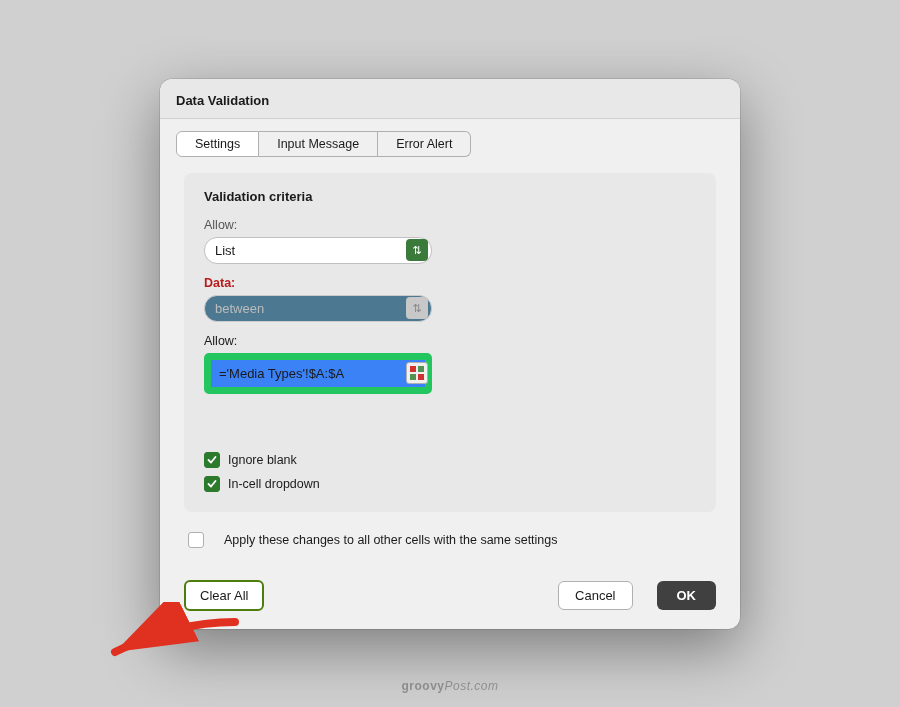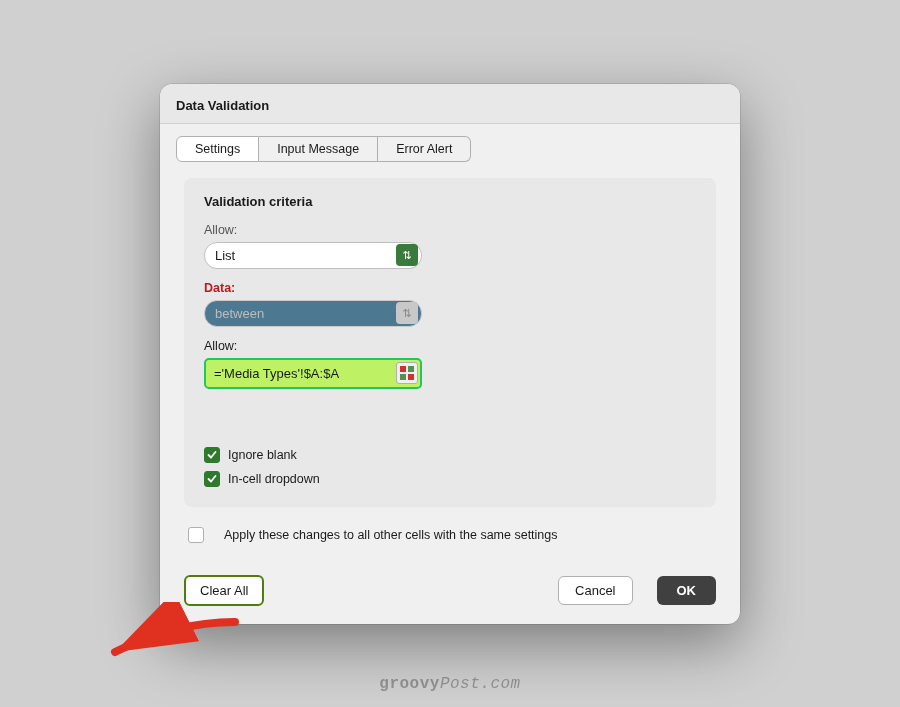--- a/index.html
+++ b/index.html
@@ -183,22 +183,22 @@
       margin-top: 4px;
     }
 
     .source-input-wrapper {
       position: relative;
     }
 
     .source-input {
       width: 100%;
       padding: 6px 30px 6px 8px;
-      background: #bef264;
-      border: 2px solid #22c55e;
+      background: #3b82f6;
+      border: 7px solid #22c55e;
       border-radius: 5px;
       font-size: 13px;
       color: #1a1a1a;
       outline: none;
     }
 
     .source-btn {
       position: absolute;
       right: 4px;
       top: 50%;
@@ -316,28 +316,27 @@
       width: 160px;
       height: 80px;
     }
 
     
     .watermark {
       position: absolute;
       bottom: 14px;
       left: 50%;
       transform: translateX(-50%);
-      font-size: 16px;
+      font-size: 12px;
       font-weight: 300;
       color: rgba(0,0,0,0.3);
       white-space: nowrap;
       font-style: italic;
       pointer-events: none;
       letter-spacing: 0.5px;
-      font-family: Liberation Mono, monospace;
     }
 
     .watermark span {
       font-weight: 600;
       font-style: normal;
     }
   </style>
 </head>
 <body>
 

